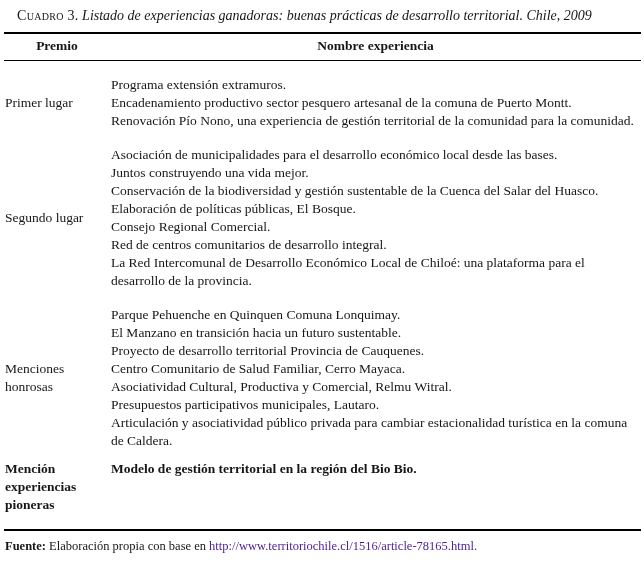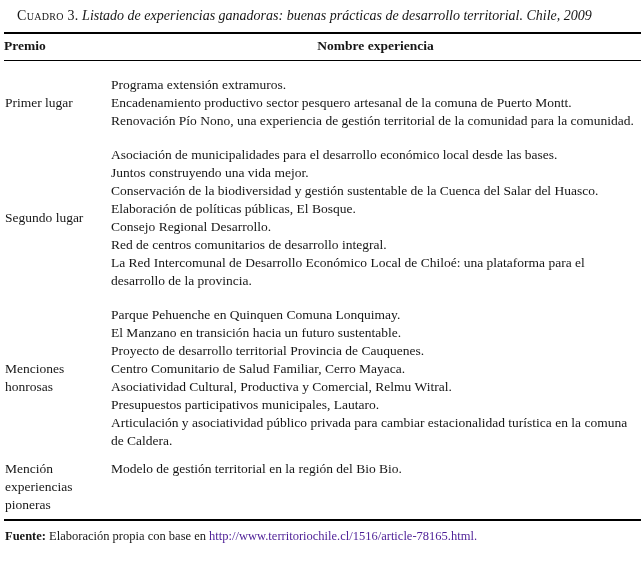--- a/index.html
+++ b/index.html
@@ -41,21 +41,21 @@
   }
   table.book-table th {
     font-size: 13.5px;
     font-weight: bold;
     padding: 4px 0 6px 0;
     border-bottom: 1px solid #000;
     vertical-align: middle;
   }
   th.col-premio {
     width: 106px;
-    text-align: left;
+    text-align: center;
     padding-left: 1px;
   }
   th.col-nombre {
     text-align: center;
     padding-right: 90px; 
   }
   table.book-table td {
     font-size: 13.5px;
     line-height: 18px;
     vertical-align: middle;
@@ -64,21 +64,22 @@
   td.premio-cell {
     padding-left: 1px;
     padding-right: 6px;
   }
   td.items-cell {
     padding-right: 2px;
   }
   tr.row-last td {
     vertical-align: top;
     padding-top: 9px;
-    padding-bottom: 5px;
+    padding-bottom: 15px;
+    font-weight: bold;
   }
   .item {  }
   
   .source {
     font-size: 12.5px;
     line-height: 16px;
     margin: 7px 0 0 1px;
   }
   .source .src-label {
     font-weight: bold;
@@ -125,21 +126,21 @@
         <td class="items-cell">
 
             <div class="item">Asociación de municipalidades para el desarrollo económico local desde las bases.</div>
 
             <div class="item">Juntos construyendo una vida mejor.</div>
 
             <div class="item">Conservación de la biodiversidad y gestión sustentable de la Cuenca del Salar del Huasco.</div>
 
             <div class="item">Elaboración de políticas públicas, El Bosque.</div>
 
-            <div class="item">Consejo Regional Desarrollo.</div>
+            <div class="item">Consejo Regional Comercial.</div>
 
             <div class="item">Red de centros comunitarios de desarrollo integral.</div>
 
             <div class="item">La Red Intercomunal de Desarrollo Económico Local de Chiloé: una plataforma para el desarrollo de la provincia.</div>
           </td>
       </tr>
       <tr class="row">
         <td class="premio-cell">Menciones honrosas</td>
         <td class="items-cell">
 

